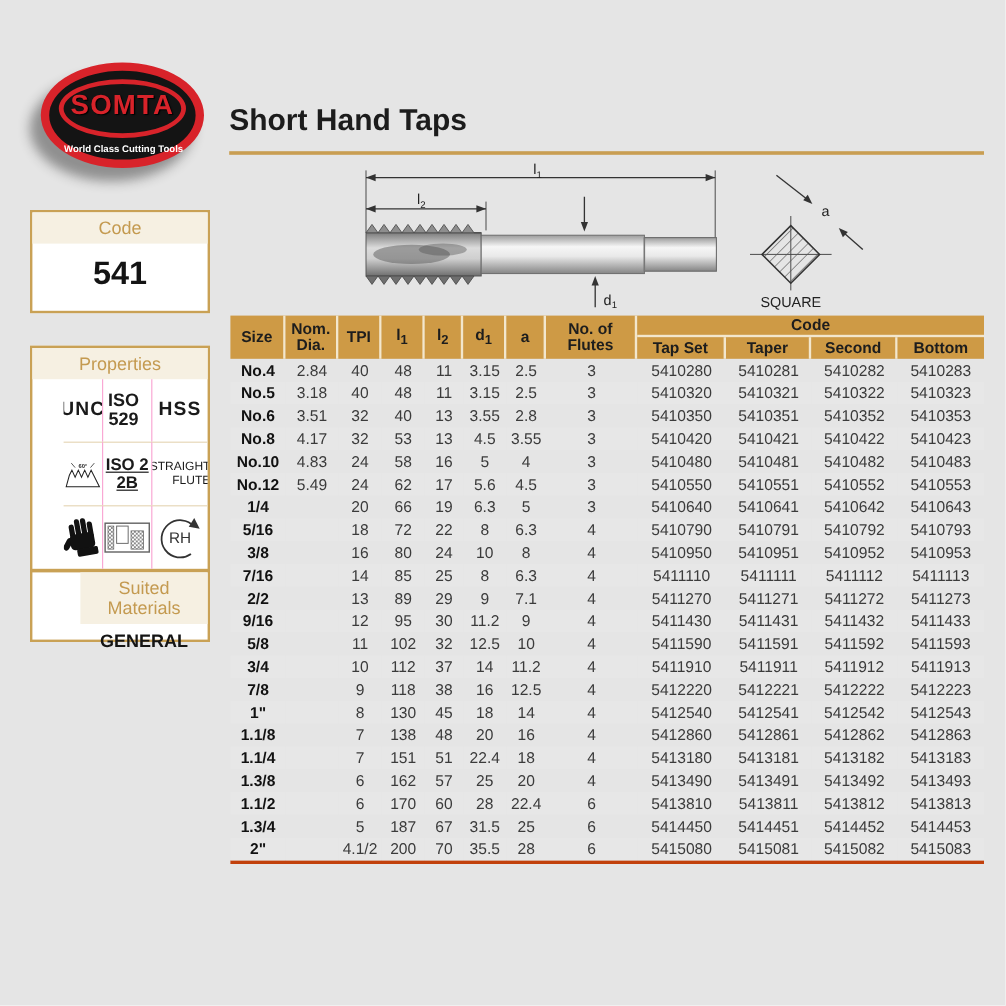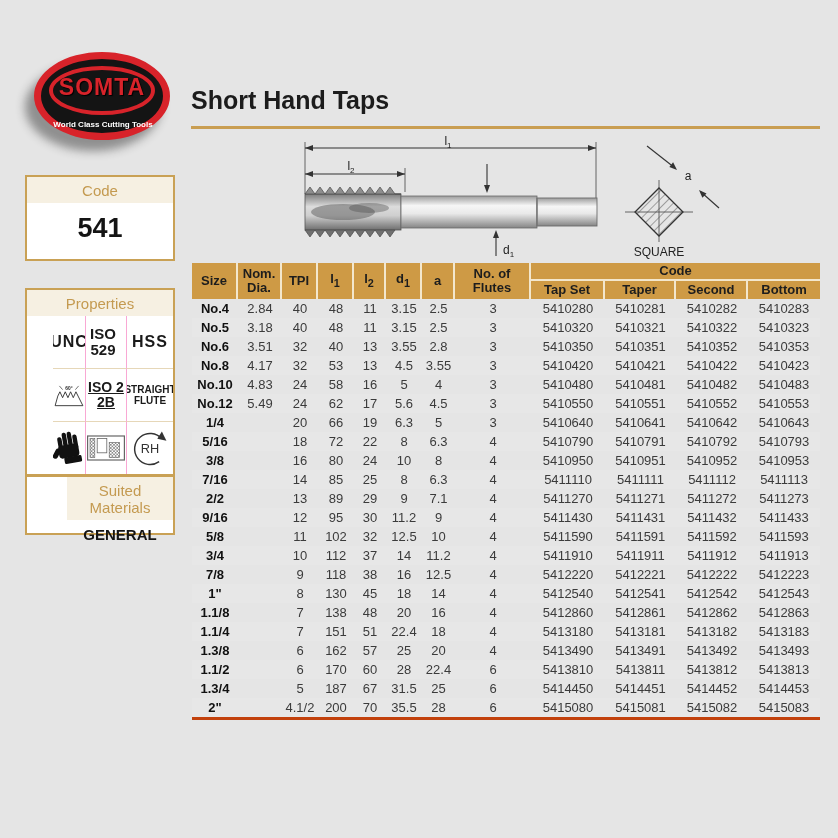--- a/index.html
+++ b/index.html
@@ -27,21 +27,21 @@
   .code-value{text-align:center;font-size:27px;font-weight:bold;color:#141414;padding-top:10px;}
   .props-box{top:288px;}
   .pgrid{display:grid;grid-template-columns:repeat(3,1fr);margin-left:26px;}
   .pcell{height:52px;display:flex;align-items:center;justify-content:center;text-align:center;
     border-top:1px solid #e6d7b8;border-left:1px solid #f9a8d4;overflow:hidden;}
   .pcell:nth-child(3n+1){border-left:none;}
   .pcell:nth-child(-n+3){border-top:none;}
   .p-big{font-weight:bold;font-size:16px;color:#1a1a1a;letter-spacing:1px;}
   .p-iso{font-weight:bold;font-size:15px;color:#1a1a1a;line-height:1.05;width:34px;}
   .p-iso2{font-weight:bold;font-size:14px;color:#1a1a1a;line-height:1.1;width:40px;text-decoration:underline;}
-  .p-small{font-weight:bold;font-size:10px;color:#1a1a1a;line-height:1.15;width:46px;}
+  .p-small{font-weight:normal;font-size:10px;color:#1a1a1a;line-height:1.15;width:46px;text-align:right;}
   .suited-box{top:475px;height:60px;padding-left:40px;}
   .suited-value{text-align:center;font-size:15px;font-weight:bold;color:#141414;padding-top:6px;}
 
   
   .tap-diagram{position:absolute;left:299px;top:136px;}
   .square-diagram{position:absolute;left:617px;top:140px;}
   .dim{stroke:#333;stroke-width:1.1;fill:none;}
   .thin{stroke:#444;stroke-width:0.8;fill:none;}
   .dimtxt{font-size:12px;fill:#222;}
   .ah{fill:#333;stroke:none;}

